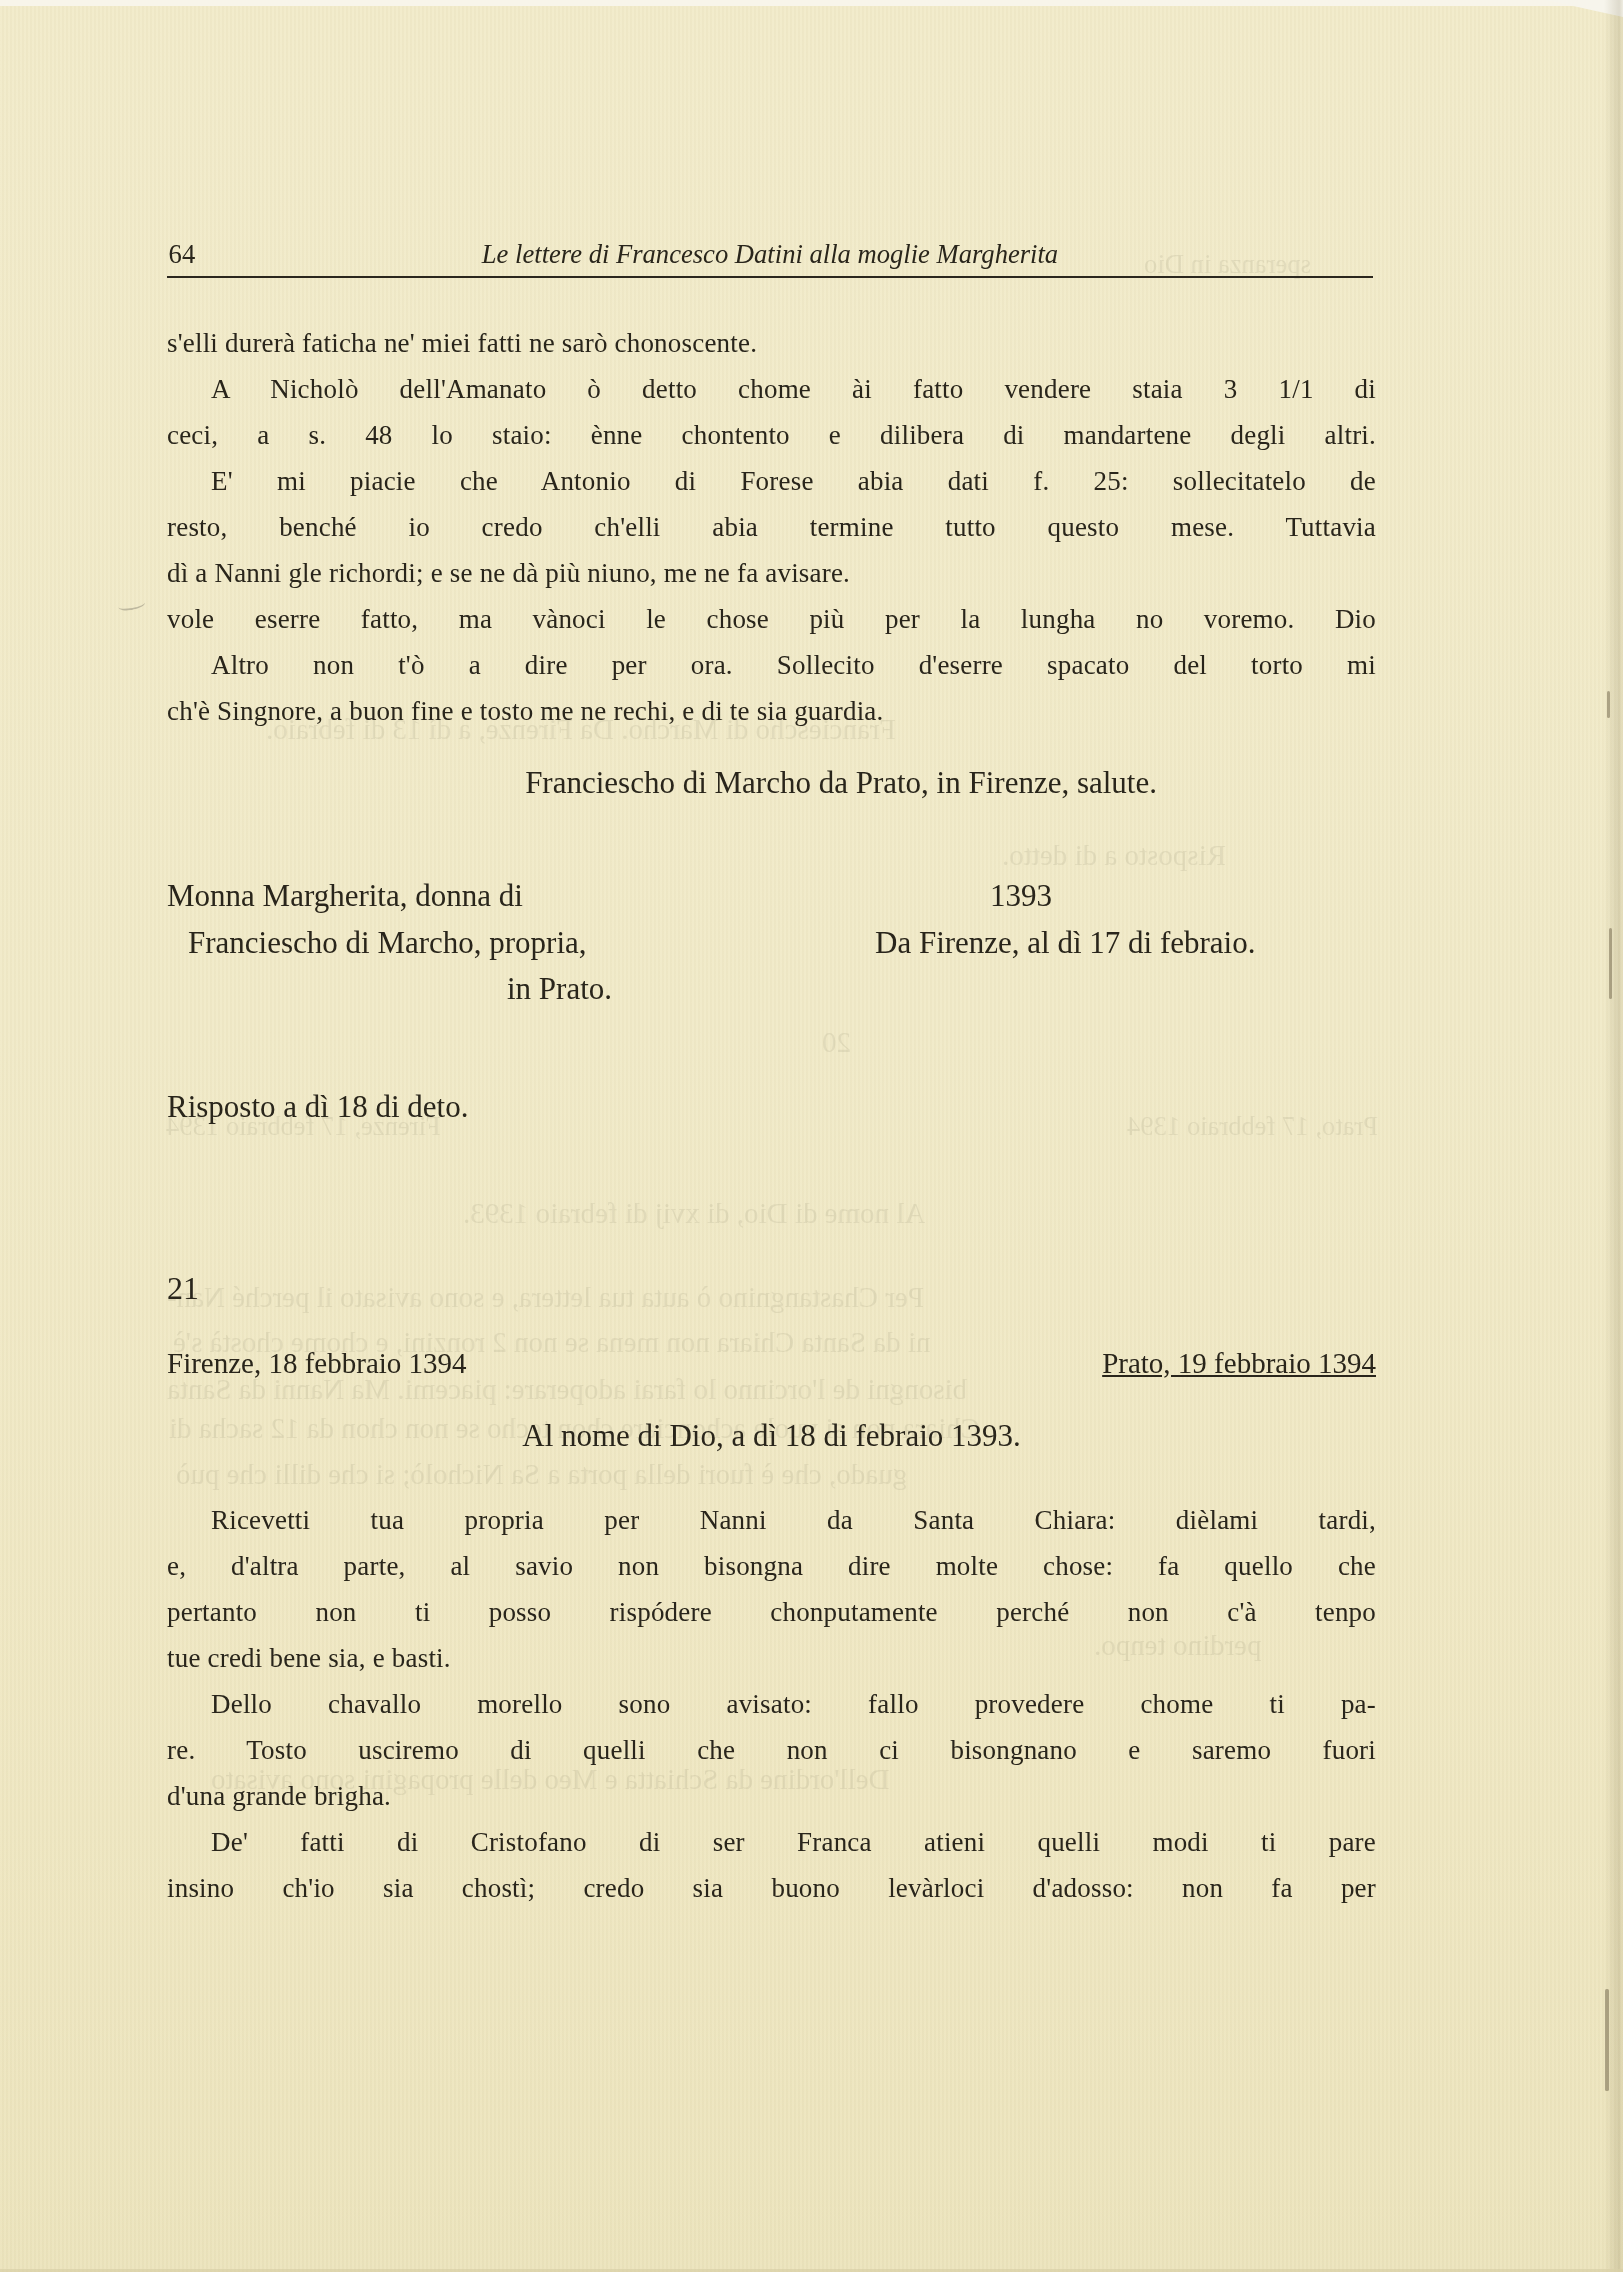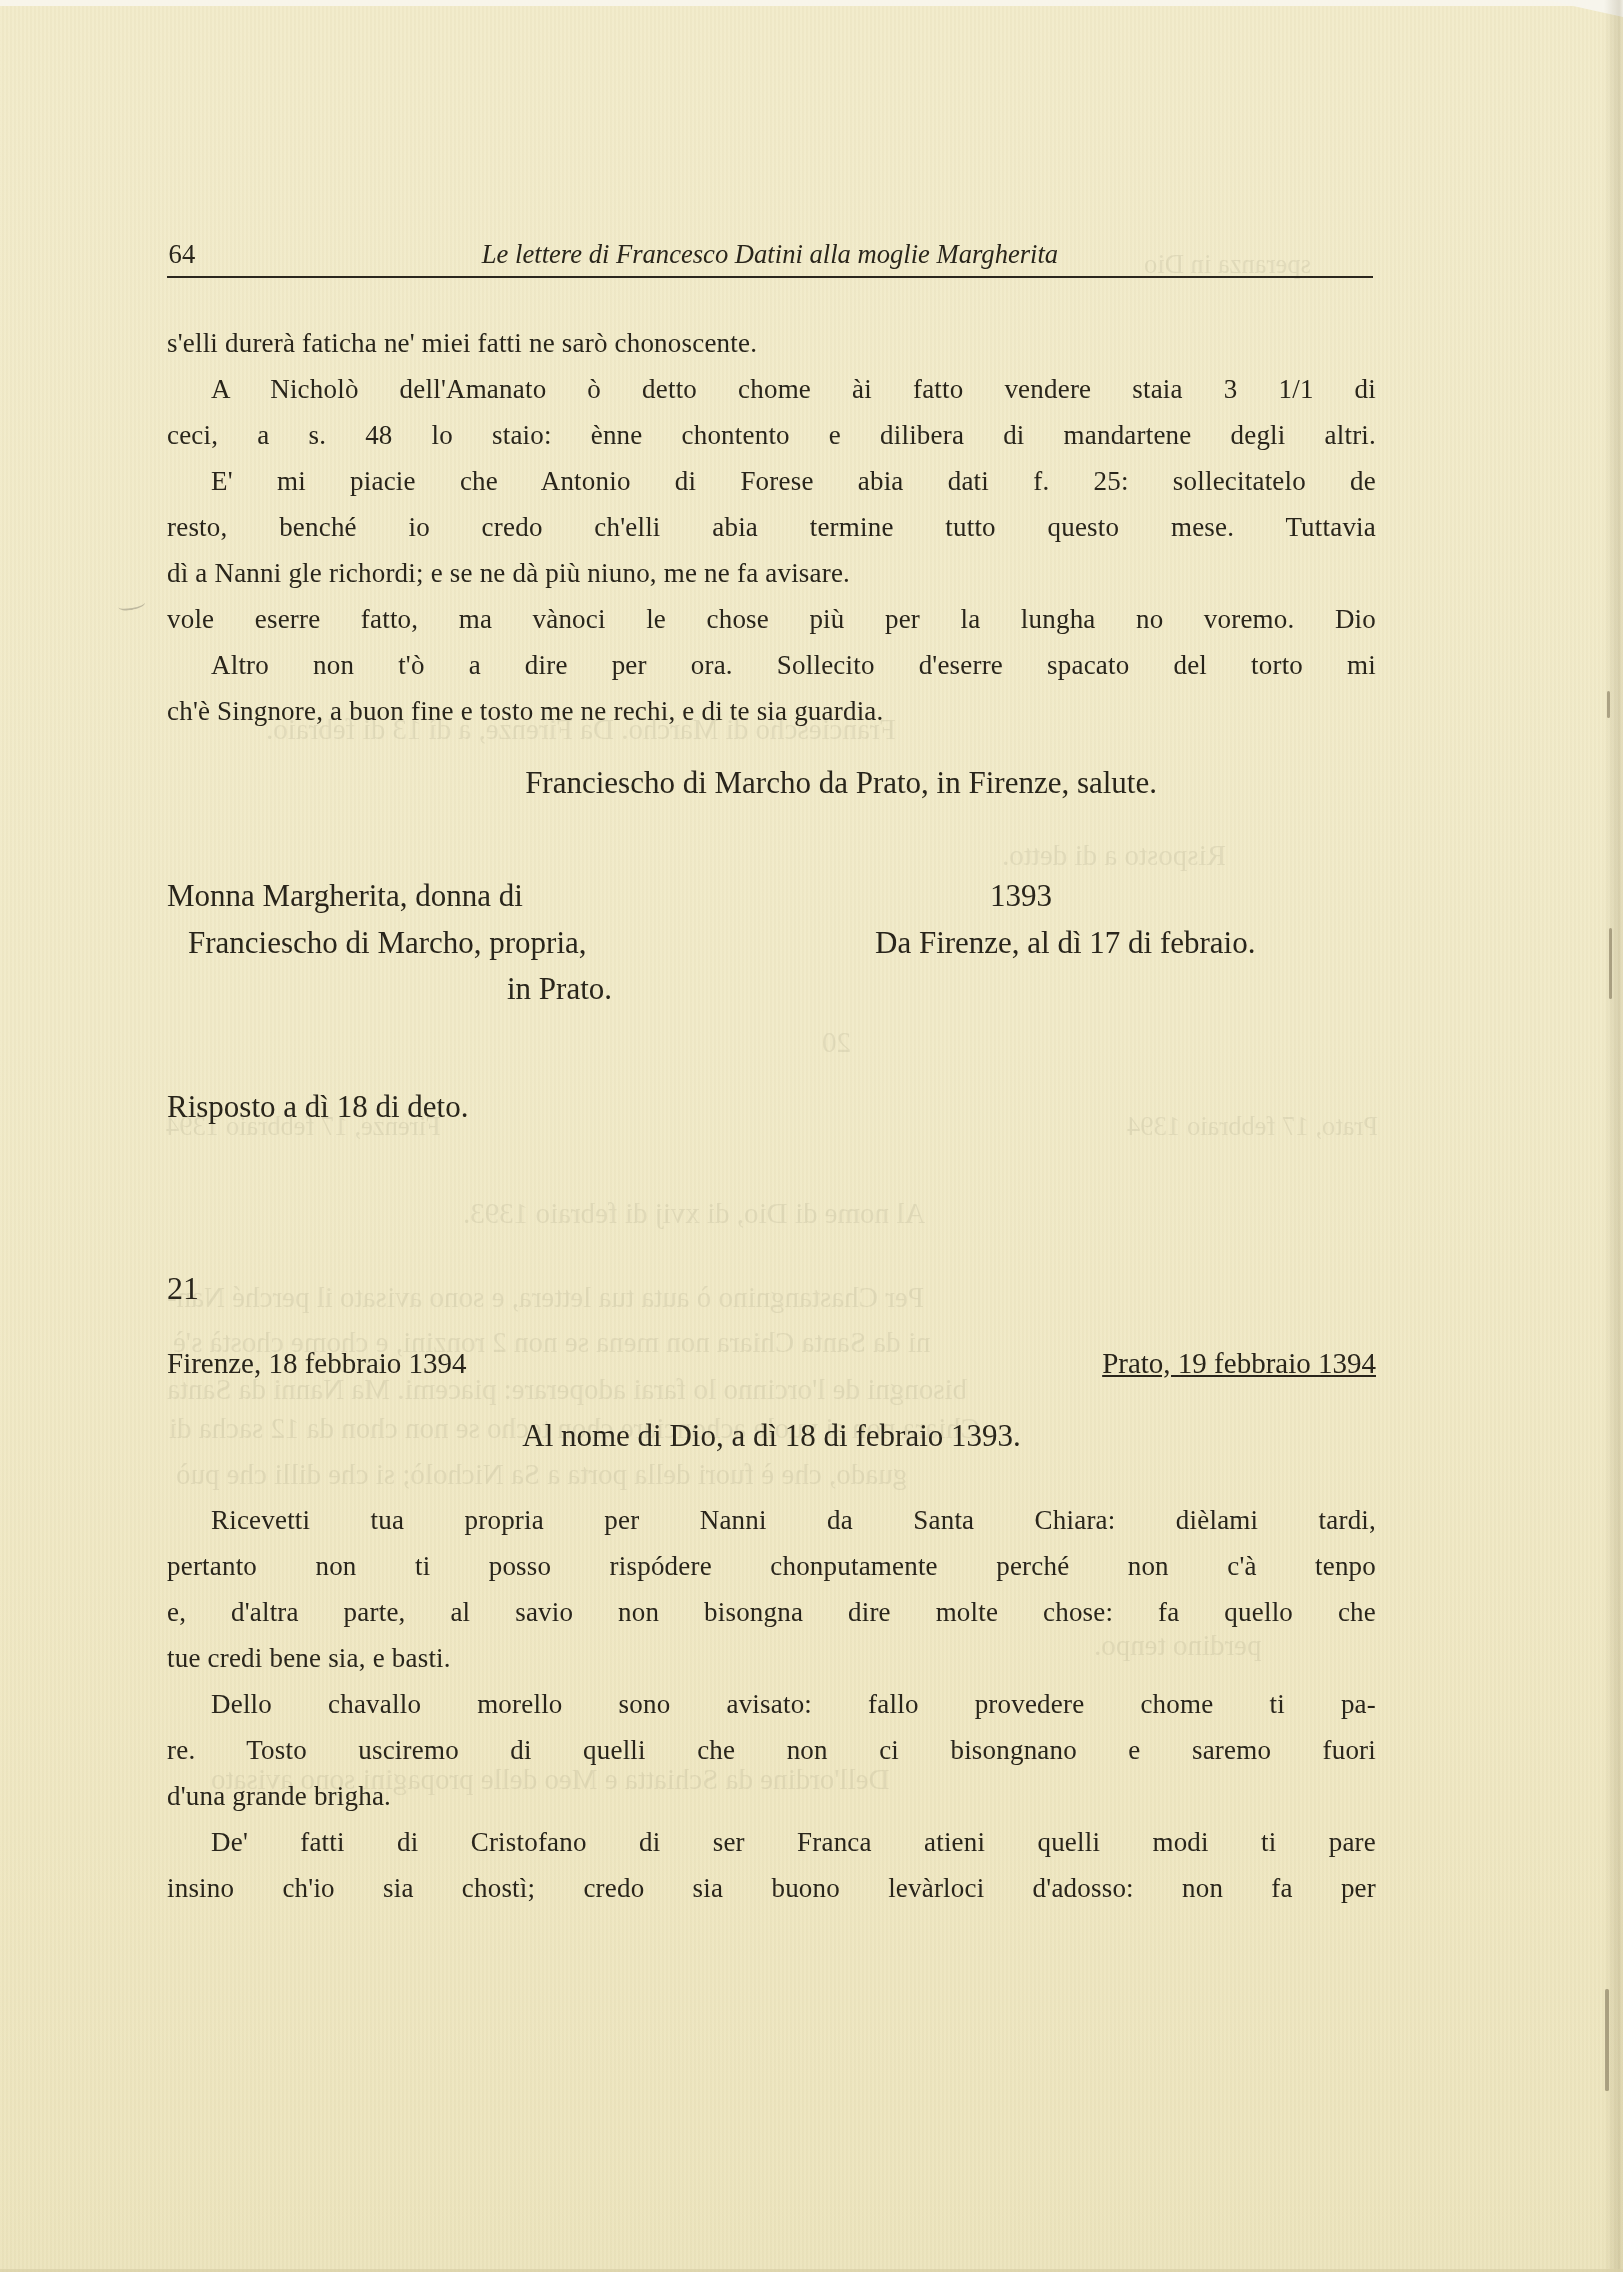--- a/index.html
+++ b/index.html
@@ -128,22 +128,22 @@
 
   <div class="dates ink">
     <span class="date-l">Firenze, 18 febbraio 1394</span>
     <span class="date-r">Prato, 19 febbraio 1394</span>
   </div>
 
   <div class="invocation ink">Al nome di Dio, a dì 18 di febraio 1393.</div>
 
   <div class="col ink body2">
     <div class="ln j ind">Ricevetti tua propria per Nanni da Santa Chiara: dièlami tardi,</div>
+    <div class="ln j">e, d'altra parte, al savio non bisongna dire molte chose: fa quello che</div>
     <div class="ln j">pertanto non ti posso rispódere chonputamente perché non c'à tenpo</div>
-    <div class="ln j">e, d'altra parte, al savio non bisongna dire molte chose: fa quello che</div>
     <div class="ln s">tue credi bene sia, e basti.</div>
     <div class="ln j ind">Dello chavallo morello sono avisato: fallo provedere chome ti pa-</div>
     <div class="ln j">re. Tosto usciremo di quelli che non ci bisongnano e saremo fuori</div>
     <div class="ln s">d'una grande brigha.</div>
     <div class="ln j ind">De' fatti di Cristofano di ser Franca atieni quelli modi ti pare</div>
     <div class="ln j">insino ch'io sia chostì; credo sia buono levàrloci d'adosso: non fa per</div>
   </div>
 
 </div>
 

